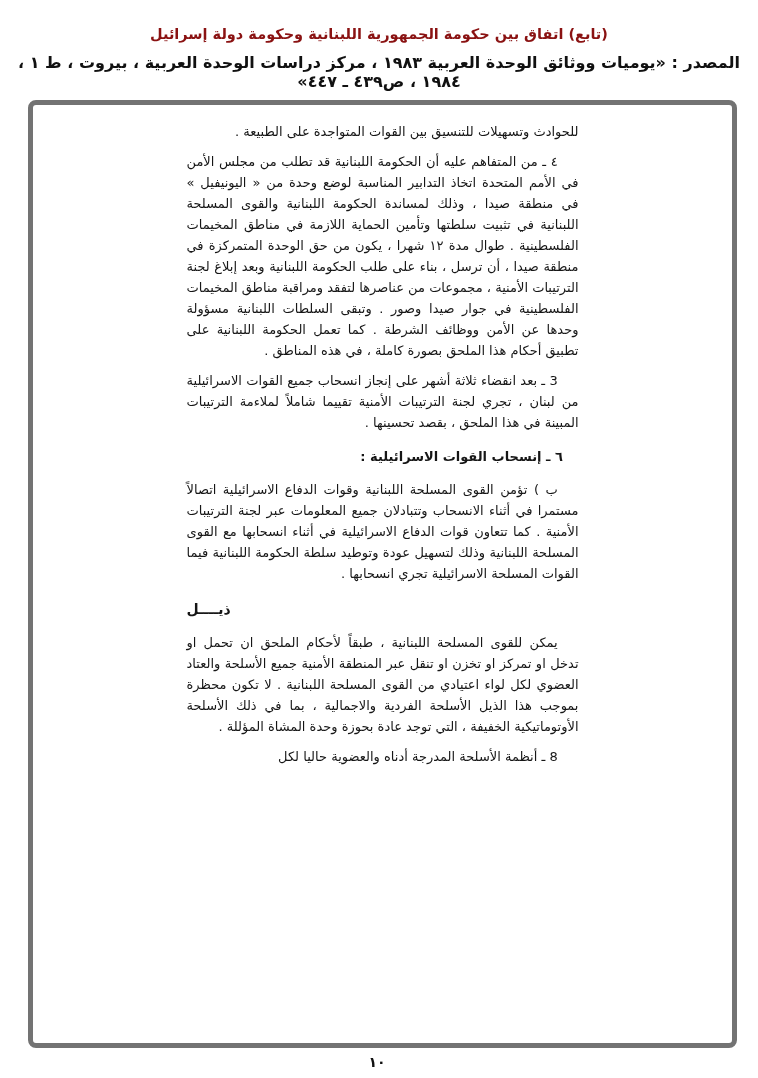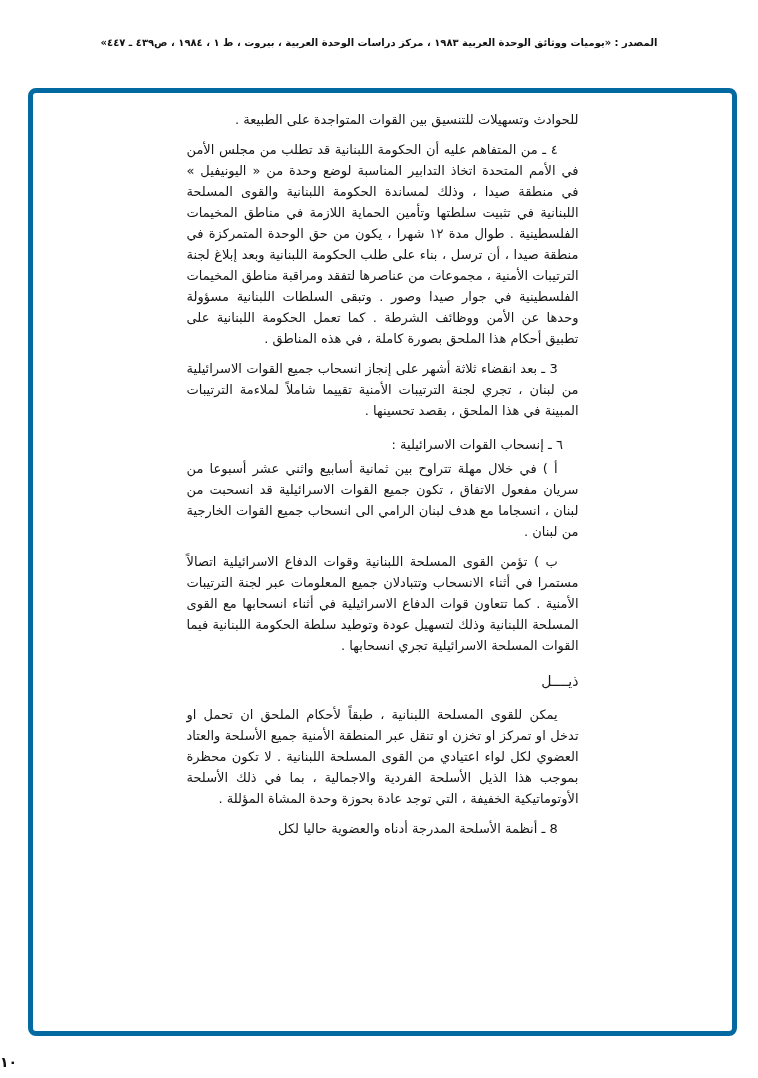--- a/index.html
+++ b/index.html
@@ -23,87 +23,88 @@
     direction: rtl;
   }
   .doc-title {
     color: #8a1212;
     font-size: 14.5px;
     font-weight: bold;
   }
   .doc-source {
     margin-top: 11px;
     color: #111111;
-    font-size: 10px;
+    font-size: 16px;
     font-weight: bold;
     direction: rtl;
     text-align: center;
   }
   .frame {
     position: absolute;
     left: 28px;
-    top: 88px;
+    top: 100px;
     width: 699px;
     height: 938px;
-    border: 5px solid #0369a1;
+    border: 5px solid #737373;
     border-radius: 8px;
     background: #ffffff;
     overflow: hidden;
   }
   .column {
     width: 392px;
     margin: 16px auto 0 auto;
     direction: rtl;
     text-align: justify;
     color: #161616;
     font-size: 13px;
     line-height: 21px;
   }
   .para {
     margin: 0 0 9px 0;
   }
   .indent {
     text-indent: 1.6em;
   }
   .sec-heading {
-    font-weight: normal;
-    margin: 13px 0 3px 0;
+    font-weight: bold;
+    margin: 13px 0 12px 0;
     text-indent: 1.2em;
   }
   .center-heading {
-    text-align: right;
-    font-weight: normal;
+    text-align: left;
+    font-weight: bold;
     font-size: 14px;
     margin: 15px 0 12px 0;
     text-indent: 0;
   }
   .page-number {
     position: absolute;
     left: 0;
     bottom: 8px;
     width: 754px;
+    text-align: center;
     font-size: 14px;
     font-weight: bold;
     color: #111111;
   }
 </style>
 </head>
 <body>
 
 <div class="doc-header">
+  <div class="doc-title">(تابع) اتفاق بين حكومة الجمهورية اللبنانية وحكومة دولة إسرائيل</div>
   <div class="doc-source">المصدر :  «يوميات ووثائق الوحدة العربية ١٩٨٣ ، مركز دراسات الوحدة العربية ، بيروت ، ط ١ ، ١٩٨٤ ، ص٤٣٩ ـ ٤٤٧»</div>
 </div>
 
 <div class="frame">
   <div class="column" dir="rtl">
     <p class="para">للحوادث وتسهيلات للتنسيق بين القوات المتواجدة على الطبيعة .</p>
     <p class="para indent">٤ ـ من المتفاهم عليه أن الحكومة اللبنانية قد تطلب من مجلس الأمن في الأمم المتحدة اتخاذ التدابير المناسبة لوضع وحدة من « اليونيفيل » في منطقة صيدا ، وذلك لمساندة الحكومة اللبنانية والقوى المسلحة اللبنانية في تثبيت سلطتها وتأمين الحماية اللازمة في مناطق المخيمات الفلسطينية . طوال مدة ١٢ شهرا ، يكون من حق الوحدة المتمركزة في منطقة صيدا ، أن ترسل ، بناء على طلب الحكومة اللبنانية وبعد إبلاغ لجنة الترتيبات الأمنية ، مجموعات من عناصرها لتفقد ومراقبة مناطق المخيمات الفلسطينية في جوار صيدا وصور . وتبقى السلطات اللبنانية مسؤولة وحدها عن الأمن ووظائف الشرطة . كما تعمل الحكومة اللبنانية على تطبيق أحكام هذا الملحق بصورة كاملة ، في هذه المناطق .</p>
     <p class="para indent">3 ـ بعد انقضاء ثلاثة أشهر على إنجاز انسحاب جميع القوات الاسرائيلية من لبنان ، تجري لجنة الترتيبات الأمنية تقييما شاملاً لملاءمة الترتيبات المبينة في هذا الملحق ، بقصد تحسينها .</p>
     <p class="para sec-heading">٦ ـ إنسحاب القوات الاسرائيلية :</p>
-    <p class="para indent">أ ) في خلال مهلة تتراوح بين ثمانية أسابيع واثني عشر أسبوعا من سريان مفعول الاتفاق ، تكون جميع القوات الاسرائيلية قد انسحبت من لبنان ، انسجاما مع هدف لبنان الرامي الى انسحاب جميع القوات الخارجية من لبنان .</p>
     <p class="para indent">ب ) تؤمن القوى المسلحة اللبنانية وقوات الدفاع الاسرائيلية اتصالاً مستمرا في أثناء الانسحاب وتتبادلان جميع المعلومات عبر لجنة الترتيبات الأمنية . كما تتعاون قوات الدفاع الاسرائيلية في أثناء انسحابها مع القوى المسلحة اللبنانية وذلك لتسهيل عودة وتوطيد سلطة الحكومة اللبنانية فيما القوات المسلحة الاسرائيلية تجري انسحابها .</p>
     <p class="para center-heading">ذيــــل</p>
     <p class="para indent">يمكن للقوى المسلحة اللبنانية ، طبقاً لأحكام الملحق ان تحمل او تدخل او تمركز او تخزن او تنقل عبر المنطقة الأمنية جميع الأسلحة والعتاد العضوي لكل لواء اعتيادي من القوى المسلحة اللبنانية . لا تكون محظرة بموجب هذا الذيل الأسلحة الفردية والاجمالية ، بما في ذلك الأسلحة الأوتوماتيكية الخفيفة ، التي توجد عادة بحوزة وحدة المشاة المؤللة .</p>
     <p class="para indent">8 ـ أنظمة الأسلحة المدرجة أدناه والعضوية حاليا لكل</p>
   </div>
 </div>
 
 <div class="page-number">١٠</div>
 
 </body></html>

